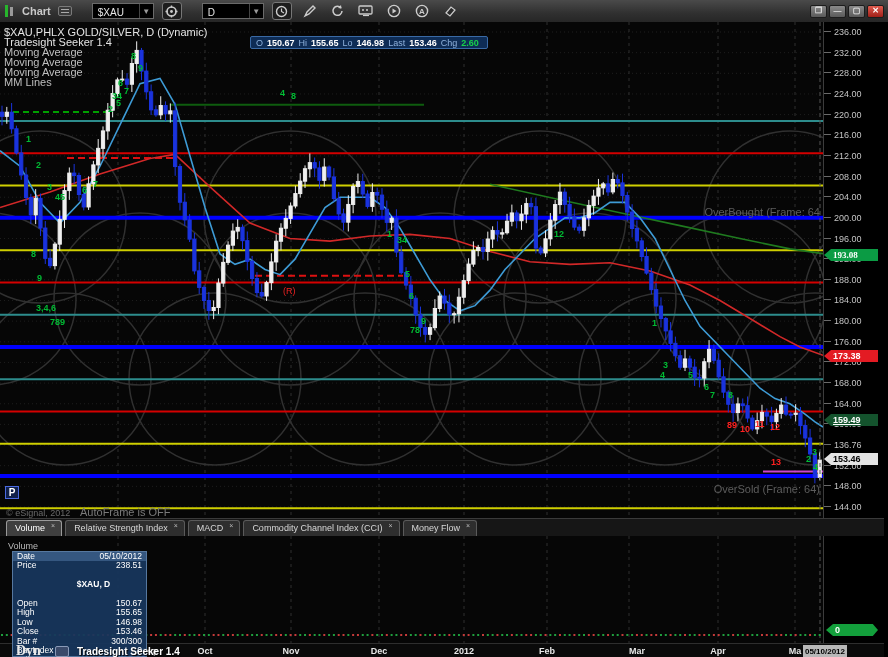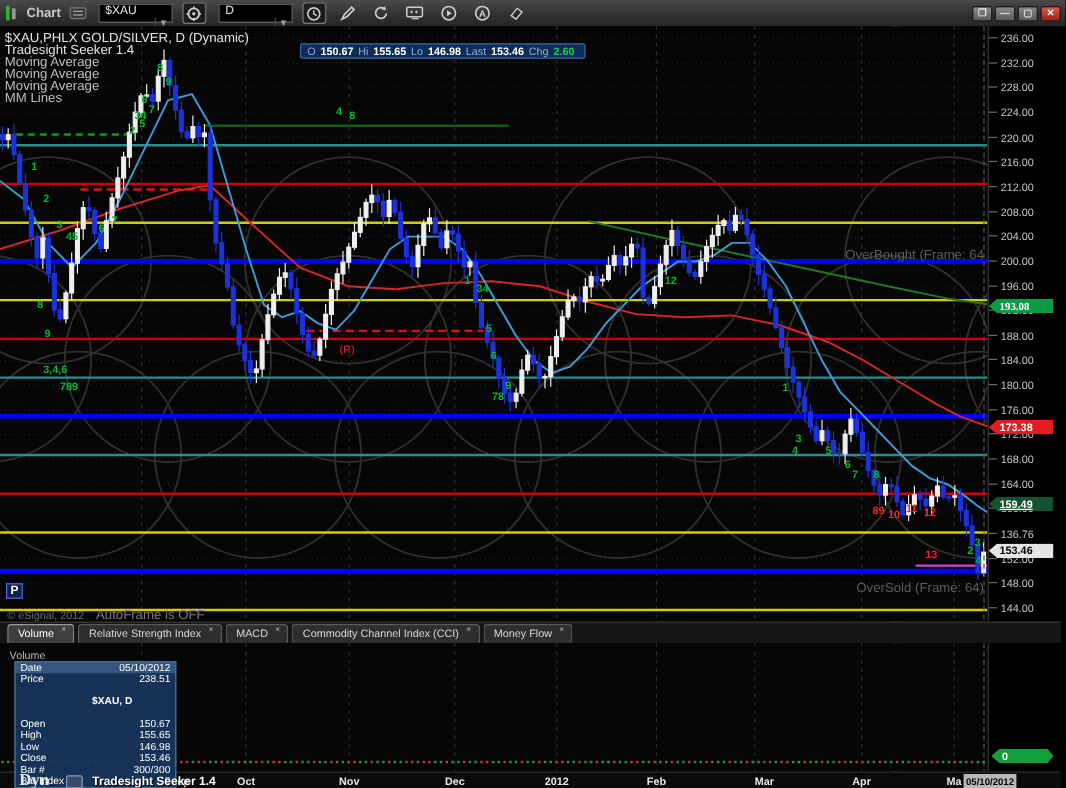--- a/index.html
+++ b/index.html
@@ -12,22 +12,22 @@
   .titlebar { position:absolute; left:0; top:0; width:888px; height:22px;
     background:linear-gradient(#4a4a4a,#303030 60%,#262626);
     display:flex; align-items:center; gap:4px; padding:0 2px; }
   .app-icon { width:12px; height:14px; position:relative; margin-left:2px; }
   .app-icon .b1 { position:absolute; left:1px; top:1px; width:3px; height:12px; background:#27b52c; }
   .app-icon .b2 { position:absolute; left:6px; top:3px; width:3px; height:9px; background:#9a9a9a; }
   .title-text { color:#c9c9c9; font-size:11px; font-weight:bold; margin:0 3px 0 2px; }
   .title-badge { width:14px; height:10px; border:1px solid #7a7a7a; border-radius:2px;
     background:#3a3a3a; display:flex; align-items:center; justify-content:center; }
   .title-badge i { display:block; width:8px; height:4px; border-top:1px solid #aaa; border-bottom:1px solid #aaa; }
-  .combo { height:16px; background:#000; border:1px solid #6a6a6a; display:flex; align-items:flex-start;
-    color:#e8e8e8; font-size:10px; padding-left:5px; margin-left:6px;flex-direction:column; }
+  .combo { height:16px; background:#000; border:1px solid #6a6a6a; display:flex; align-items:flex-end;
+    color:#e8e8e8; font-size:10px; padding-left:5px; margin-left:16px; }
   .combo .arrow { width:14px; height:14px; margin-left:auto; color:#9a9a9a; font-size:8px;
     display:flex; align-items:center; justify-content:center; border-left:1px solid #444; }
   .combo.symbol { width:62px; } .combo.interval { width:62px; }
   .tool-btn { width:20px; height:18px; display:flex; align-items:center; justify-content:center;
     border-radius:3px; margin-left:4px; }
   .tool-btn.boxed { border:1px solid #777; background:#1d1d1d; }
   .tool-btn svg { display:block; }
   .win-btns { margin-left:auto; display:flex; gap:2px; margin-right:2px; }
   .win-btn { width:17px; height:13px; border:1px solid #1c1c1c; border-radius:2px;
     background:linear-gradient(#8a8a8a,#5a5a5a); display:flex; align-items:center; justify-content:center;

